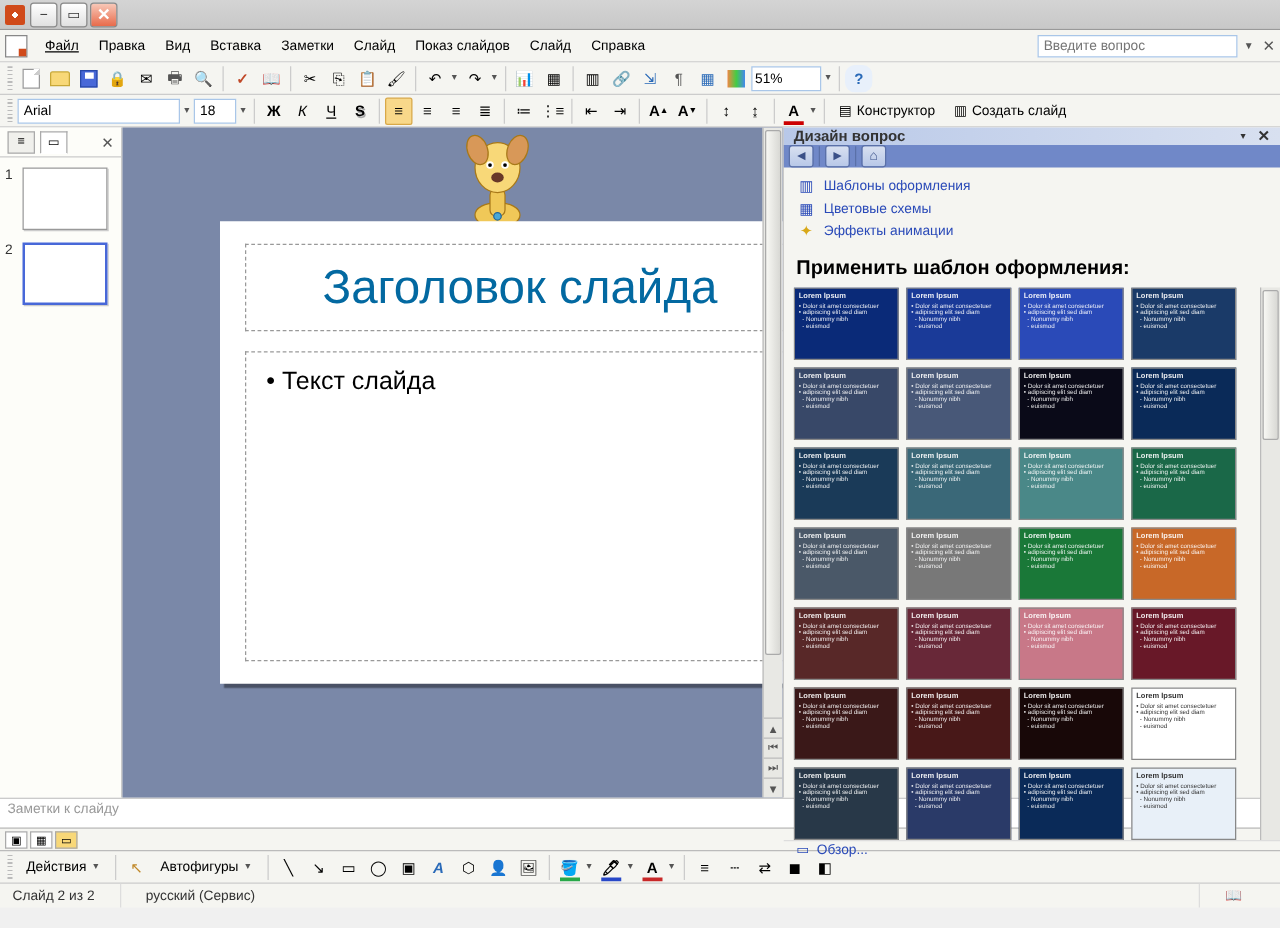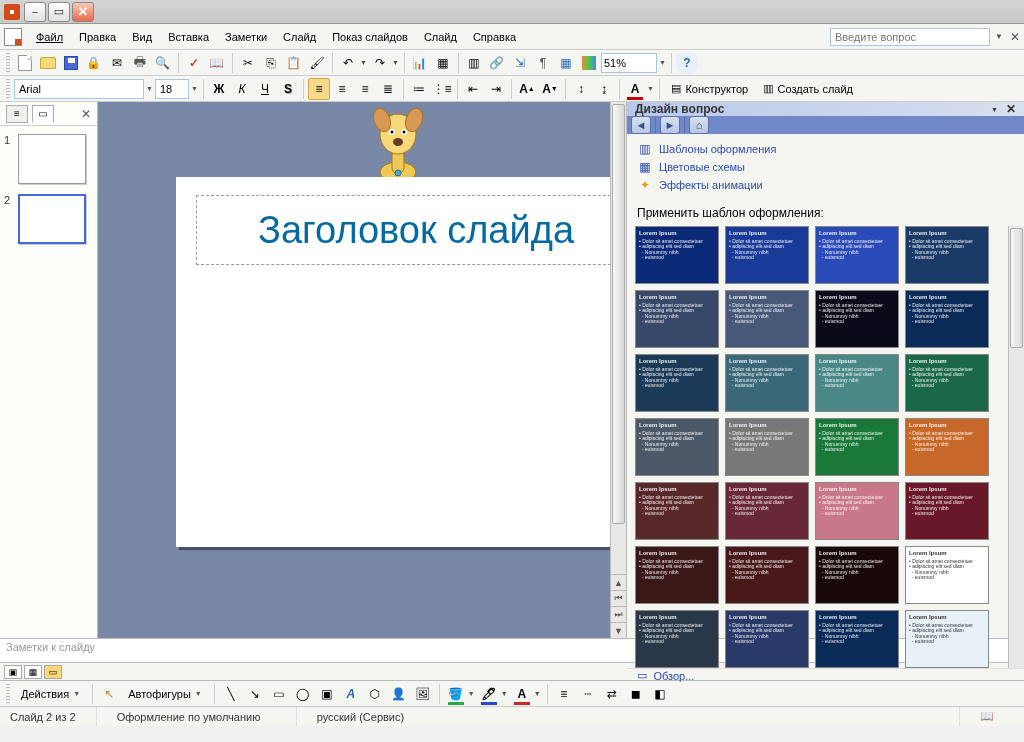--- a/index.html
+++ b/index.html
@@ -82,21 +82,21 @@
 .tp-title { height: 24px; background: linear-gradient(to right, #b8c8e8, #d8e0f0); display: flex; align-items: center; padding: 0 8px; font-weight: bold; color: #333; font-size: 12px; }
 .tp-title .sp { flex: 1; }
 .tp-title .tri { font-size: 7px; margin-right: 8px; cursor: pointer; }
 .tp-title .x { font-size: 12px; cursor: pointer; }
 .tp-nav { height: 24px; background: #7088c8; display: flex; align-items: center; padding: 0 4px; gap: 0; }
 .tp-nav .nbtn { width: 20px; height: 18px; border: 1px solid #5a70a8; background: linear-gradient(to bottom,#d8e0f0,#b8c8e8); border-radius: 3px; display: flex; align-items: center; justify-content: center; font-size: 11px; color: #3a5088; cursor: pointer; }
 .tp-nav .nsep { width: 1px; height: 16px; background: #5a70a8; margin: 0 4px; }
 .tp-links { padding: 6px 10px; }
 .tp-link { display: flex; align-items: center; gap: 6px; padding: 2px 0; color: #2a4ab8; cursor: pointer; font-size: 11px; }
 .lk-ico { width: 16px; height: 14px; display: flex; align-items: center; justify-content: center; font-size: 12px; }
-.tp-header { padding: 6px 10px 4px; font-weight: normal; font-size: 12px; }
+.tp-header { padding: 6px 10px 4px; font-weight: bold; font-size: 16px; }
 .tp-templates { flex: 1; padding: 2px 0 0 8px; display: flex; gap: 6px; }
 .tpl-grid { display: grid; grid-template-columns: repeat(4, 84px); gap: 6px; align-content: start; overflow: hidden; flex: 1; }
 .tpl { width: 84px; height: 58px; border: 1px solid #888; cursor: pointer; position: relative; overflow: hidden; font-size: 5px; color: rgba(255,255,255,0.9); padding: 3px; line-height: 1.1; }
 .tpl-title { font-weight: bold; font-size: 6px; margin-bottom: 2px; display: block; }
 .tp-scroll { width: 16px; background: #e8e8e4; border-left: 1px solid #bbb; position: relative; }
 .tp-scroll .sthumb { position: absolute; left: 1px; right: 1px; top: 2px; height: 120px; background: linear-gradient(to right,#f8f8f4,#d8d8d4); border: 1px solid #aaa; border-radius: 2px; }
 .tp-browse { height: 22px; padding: 0 10px; display: flex; align-items: center; gap: 6px; color: #2a4ab8; cursor: pointer; font-size: 11px; border-top: 1px solid #ddd; }
 
 
 .notes { height: 24px; background: #fff; border-top: 1px solid #bbb; padding: 2px 6px; color: #999; font-size: 11px; }
@@ -284,20 +284,23 @@
           <circle cx="24" cy="26" r="3" fill="#fff"></circle>
             <circle cx="24" cy="26" r="1.5" fill="#000"></circle>
           <circle cx="36" cy="26" r="3" fill="#fff"></circle>
             <circle cx="36" cy="26" r="1.5" fill="#000"></circle>
           <ellipse cx="30" cy="36" rx="5" ry="4" fill="#683828"></ellipse>
         </svg>
       </div>
       <div class="slide">
         <div class="slide-title-box">
           <div class="slide-title">Заголовок слайда</div>
+        </div>
+        <div class="slide-body-box">
+          <div class="slide-body">Текст слайда</div>
         </div>
       </div>
       <div class="slide-scroll">
         <div class="sthumb"></div>
         <div class="nav-btns">
           <div class="nav-btn">▲</div>
           <div class="nav-btn">⏮</div>
           <div class="nav-btn">⏭</div>
           <div class="nav-btn">▼</div>
         </div>
@@ -424,16 +427,15 @@
   <div class="tb-sep"></div>
   <div class="tb-btn">≡</div>
   <div class="tb-btn">┄</div>
   <div class="tb-btn">⇄</div>
   <div class="tb-btn">◼</div>
   <div class="tb-btn">◧</div>
 </div>
 
 <div class="statusbar">
   <div class="status-cell">Слайд 2 из 2</div>
-  <div class="status-cell" style="flex:0 0 200px;">Оформление по умолчанию</div>
   <div class="status-cell">русский (Сервис)</div>
   <div class="status-cell" style="margin-left:auto;">📖</div>
 </div>
 
 </body></html>

